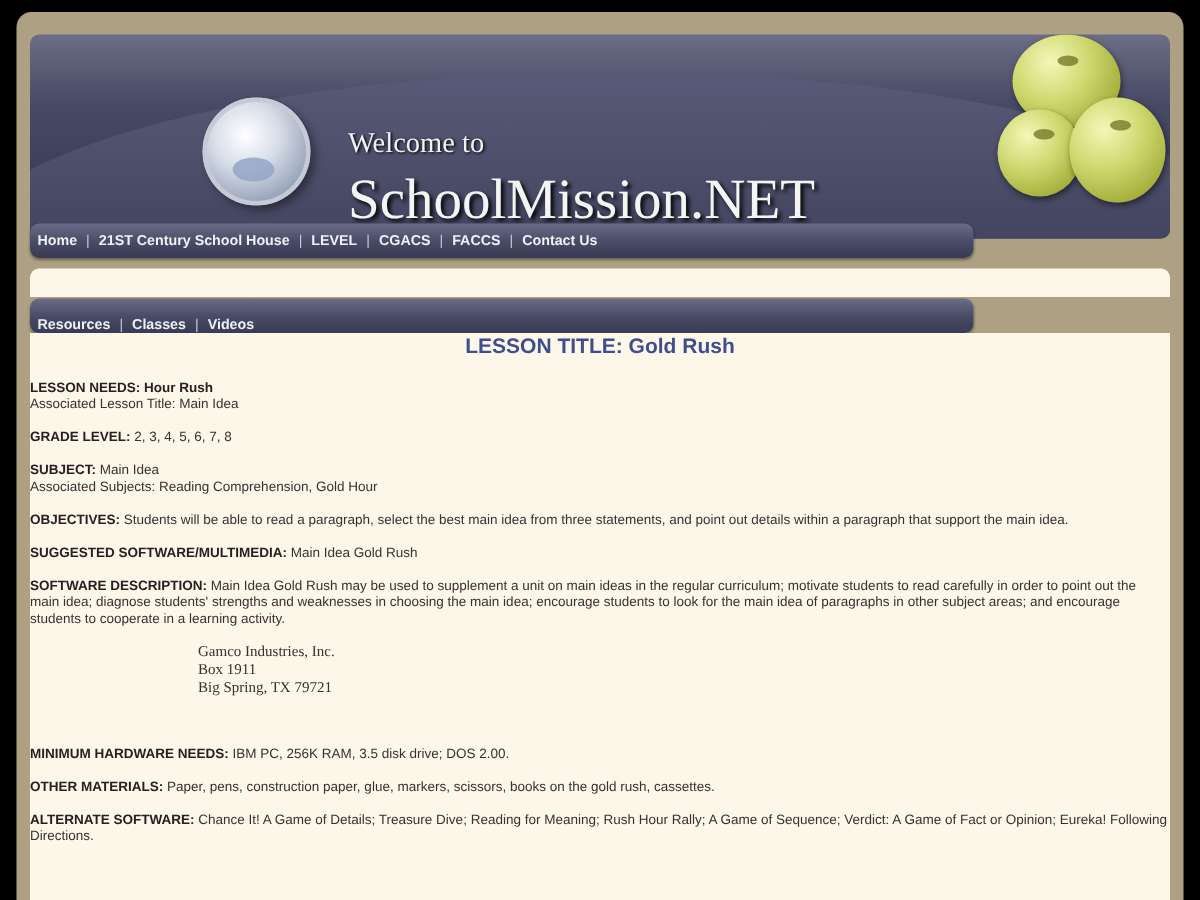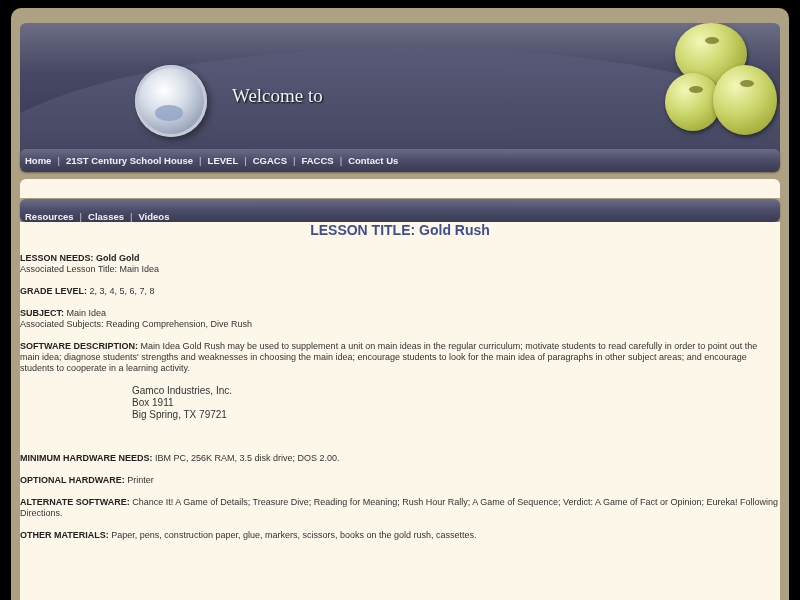--- a/index.html
+++ b/index.html
@@ -10,45 +10,46 @@
   .banner .swoosh { position:absolute; left:-60px; top:25px; width:900px; height:260px; border-radius:50%;
     background:linear-gradient(180deg,#585a77 0%,#3b3d57 60%); }
   .globe { position:absolute; left:115px; top:42px; width:72px; height:72px; border-radius:50%;
     background:radial-gradient(circle at 40% 35%, #ffffff 0%, #d7dde8 35%, #9aa6bb 70%, #6b7388 100%);
     box-shadow:0 0 0 3px #c5cad6 inset, 3px 3px 6px rgba(0,0,0,0.4); }
   .globe .land { position:absolute; left:20px; top:40px; width:28px; height:16px; border-radius:50%; background:#8fa3c6; opacity:0.8; }
   .welcome { position:absolute; left:212px; top:62px; font-family:"Liberation Serif", serif; color:#f1f1f1; font-size:19px; text-shadow:1px 1px 2px #000; }
   .site-title { position:absolute; left:212px; top:88px; font-family:"Liberation Serif", serif; color:#f4f4f4; font-size:38px; text-shadow:2px 2px 3px #000; letter-spacing:0px; }
   .apple { position:absolute; border-radius:50%; background:radial-gradient(circle at 35% 30%, #f3f7b8 0%, #cfd971 40%, #a3ad38 80%, #7a8222 100%); box-shadow:1px 2px 4px rgba(0,0,0,0.5); }
   .apple::after { content:""; position:absolute; left:42%; top:22%; width:14px; height:7px; border-radius:50%; background:#6a6a1c; opacity:0.7; }
-  .navbar { position:absolute; left:20px; height:23px; width:760px; border-radius:6px;
+  .navbar { position:absolute; left:20px; height:23px; width:629px; border-radius:6px;
     background:linear-gradient(180deg,#6a6c88 0%,#4a4c68 50%,#393b54 100%); box-shadow:0 1px 2px rgba(0,0,0,0.4); display:flex; align-items:center; padding-left:5px; box-sizing:border-box; }
   .navbar .item { color:#f0f0f5; font-size:9.5px; font-weight:bold; text-decoration:none; cursor:pointer; }
   .navbar .sep { color:#c8c8d6; font-size:9.5px; margin:0 6px; }
   .nav1 { top:149px; }
   .nav2 { top:199px;align-items:flex-end; }
   .spacer { position:absolute; left:20px; top:179px; width:760px; height:19px; background:#fdf7e9; border-radius:6px 6px 0 0; }
   .content { position:absolute; left:20px; top:222px; width:760px; height:400px; background:#fdf7e9; }
   .lesson-heading { position:absolute; left:0; top:0; width:760px; text-align:center; color:#3f4e8f; font-weight:bold; font-size:14px; }
   .fields { position:absolute; left:0; top:31px; width:758px; font-size:9px; color:#333; line-height:11px; }
   .fields p { margin:0 0 11px 0; }
   .fields b { color:#222; }
-  .pub { font-family:Liberation Sans, sans-serif; font-size:10px; color:#333; margin:0 0 11px 112px !important; line-height:12px; white-space:pre; }
+  .pub { font-family:Liberation Serif, serif; font-size:10px; color:#333; margin:0 0 11px 112px !important; line-height:12px; white-space:pre; }
 </style>
 </head>
 <body>
 
 <div class="frame"></div>
 
 <div class="banner">
   <div class="swoosh"></div>
   <div class="globe">
       <div class="land"></div>
     </div>
   <div class="welcome">Welcome to</div>
+  <div class="site-title">SchoolMission.NET</div>
   <div class="apple" style="left:655px; top:0px; width:72px; height:62px;"></div>
   <div class="apple" style="left:645px; top:50px; width:56px; height:58px;"></div>
   <div class="apple" style="left:693px; top:42px; width:64px; height:70px;"></div>
 </div>
 
 <div class="navbar nav1">
   <a class="item">Home</a>
   <span class="sep">|</span>
   <a class="item">21ST Century School House</a>
   <span class="sep">|</span>
@@ -68,42 +69,45 @@
   <span class="sep">|</span>
   <a class="item">Classes</a>
   <span class="sep">|</span>
   <a class="item">Videos</a>
 </div>
 
 <div class="content">
   <div class="lesson-heading">LESSON TITLE: Gold Rush</div>
   <div class="fields">
     <p>
-      <b>LESSON NEEDS:</b> <b>Gold Gold</b><br>
+      <b>LESSON NEEDS:</b> <b>Hour Rush</b><br>
       <span>Associated Lesson Title: Main Idea</span>
     </p>
     <p>
       <b>GRADE LEVEL:</b><span> 2, 3, 4, 5, 6, 7, 8</span>
     </p>
     <p>
       <b>SUBJECT:</b><span> Main Idea</span><br>
-      <span>Associated Subjects: Reading Comprehension, Dive Rush</span>
+      <span>Associated Subjects: Reading Comprehension, Gold Hour</span>
+    </p>
+    <p>
+      <b>OBJECTIVES:</b><span> Students will be able to read a paragraph, select the best main idea from three statements, and point out details within a paragraph that support the main idea.</span>
+    </p>
+    <p>
+      <b>SUGGESTED SOFTWARE/MULTIMEDIA:</b><span> Main Idea Gold Rush</span>
     </p>
     <p>
       <b>SOFTWARE DESCRIPTION:</b><span> Main Idea Gold Rush may be used to supplement a unit on main ideas in the regular curriculum; motivate students to read carefully in order to point out the main idea; diagnose students' strengths and weaknesses in choosing the main idea; encourage students to look for the main idea of paragraphs in other subject areas; and encourage students to cooperate in a learning activity.</span>
     </p>
     <p class="pub">Gamco Industries, Inc.
 Box 1911
 Big Spring, TX 79721</p>
     <p style="margin-top:32px;">
       <b>MINIMUM HARDWARE NEEDS:</b><span> IBM PC, 256K RAM, 3.5 disk drive; DOS 2.00.</span>
     </p>
     <p>
-      <b>OPTIONAL HARDWARE:</b><span> Printer</span>
+      <b>OTHER MATERIALS:</b><span> Paper, pens, construction paper, glue, markers, scissors, books on the gold rush, cassettes.</span>
     </p>
     <p>
       <b>ALTERNATE SOFTWARE:</b><span> Chance It! A Game of Details; Treasure Dive; Reading for Meaning; Rush Hour Rally; A Game of Sequence; Verdict: A Game of Fact or Opinion; Eureka! Following Directions.</span>
-    </p>
-    <p>
-      <b>OTHER MATERIALS:</b><span> Paper, pens, construction paper, glue, markers, scissors, books on the gold rush, cassettes.</span>
     </p>
   </div>
 </div>
 
 </body></html>

